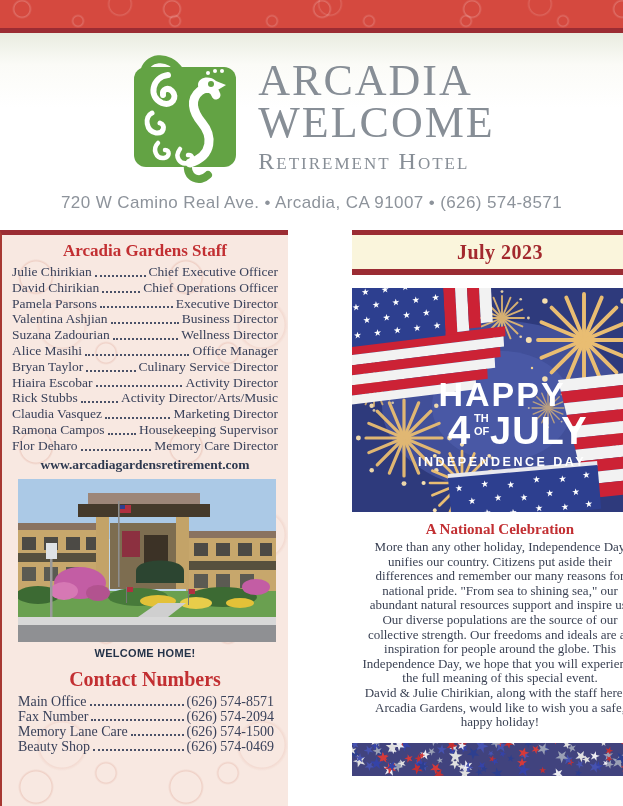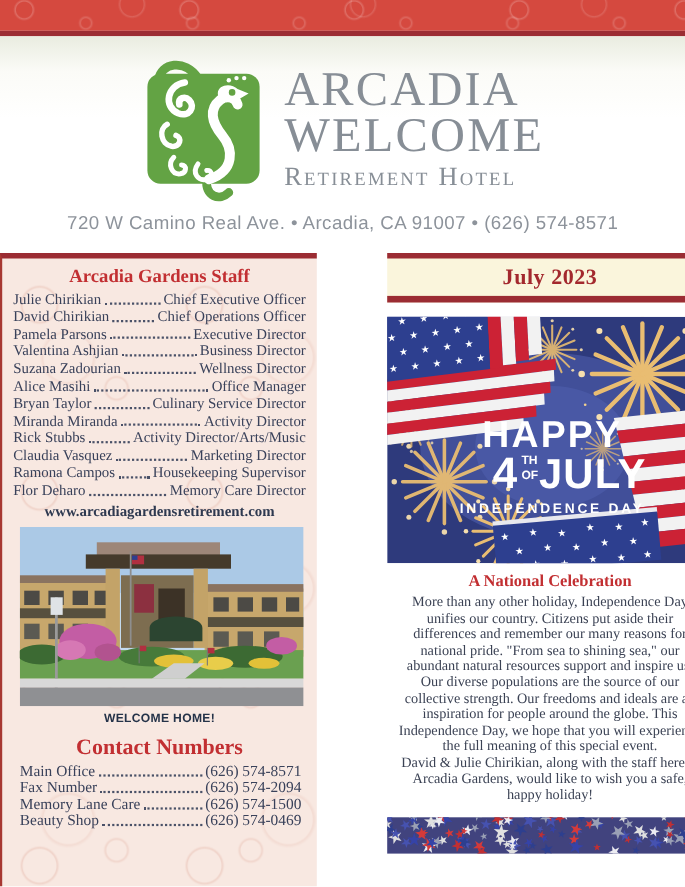--- a/index.html
+++ b/index.html
@@ -167,21 +167,21 @@
           <span>Alice Masihi</span>
           <span class="leader"></span>
           <span>Office Manager</span>
         </div>
       <div class="dot-row">
           <span>Bryan Taylor</span>
           <span class="leader"></span>
           <span>Culinary Service Director</span>
         </div>
       <div class="dot-row">
-          <span>Miranda Miranda</span>
+          <span>Hiaira Escobar</span>
           <span class="leader"></span>
           <span>Activity Director</span>
         </div>
       <div class="dot-row">
           <span>Rick Stubbs</span>
           <span class="leader"></span>
           <span>Activity Director/Arts/Music</span>
         </div>
       <div class="dot-row">
           <span>Claudia Vasquez</span>

